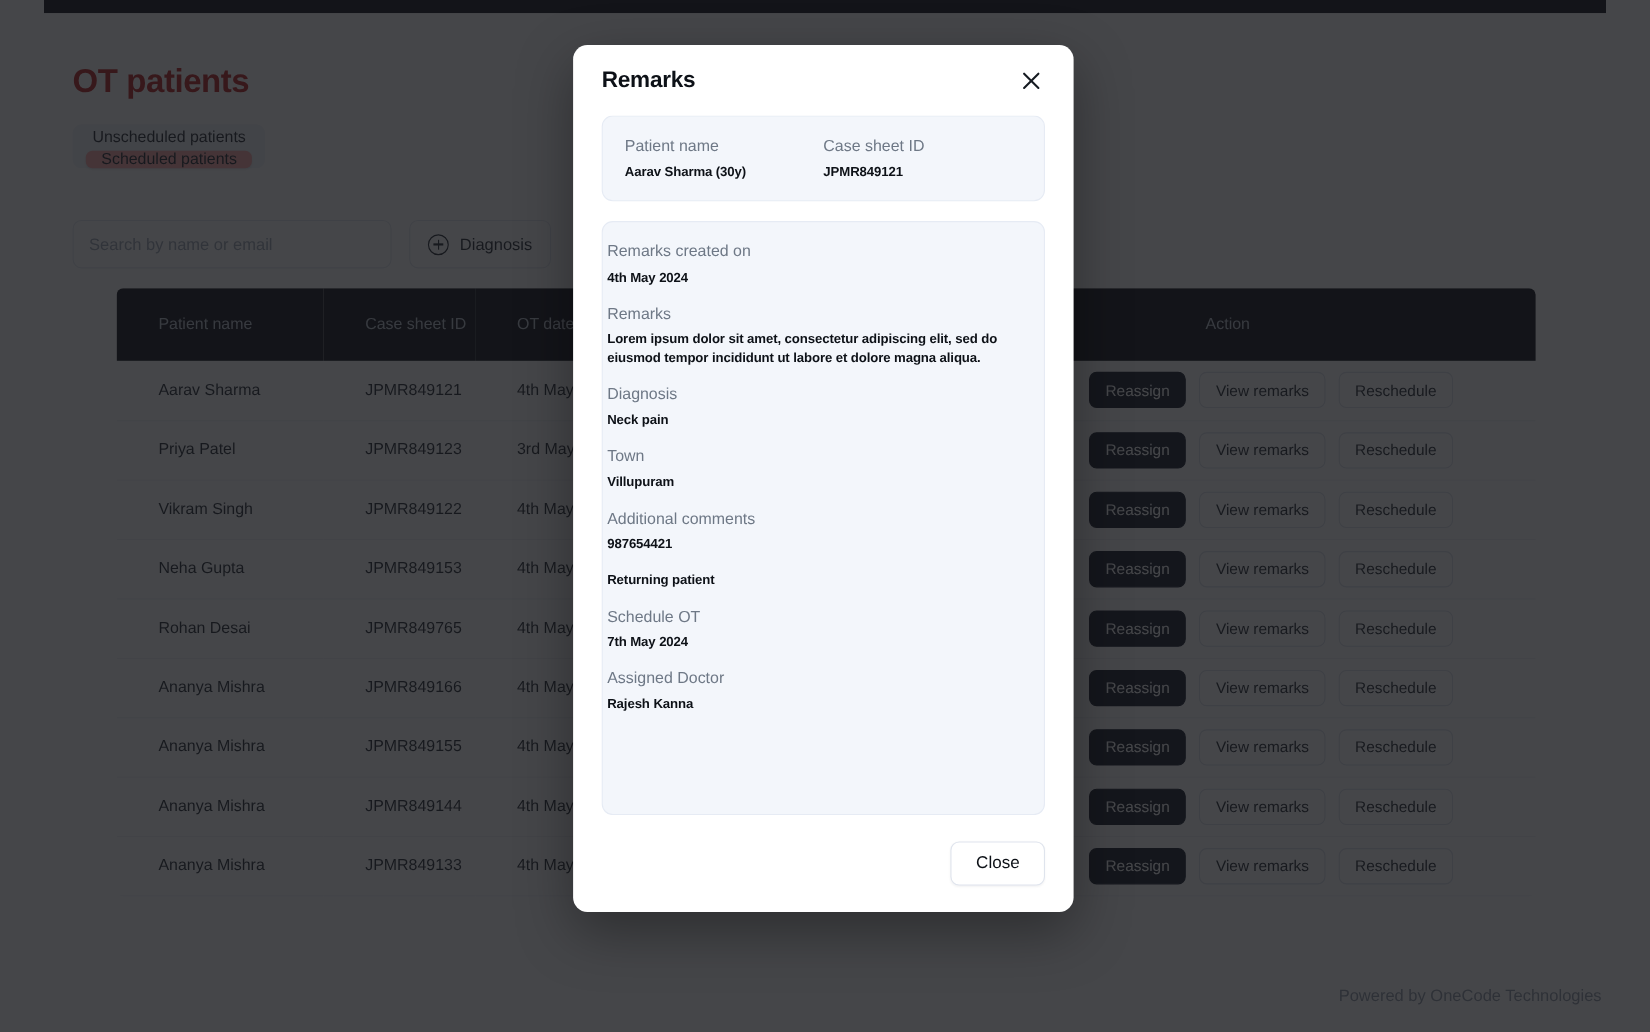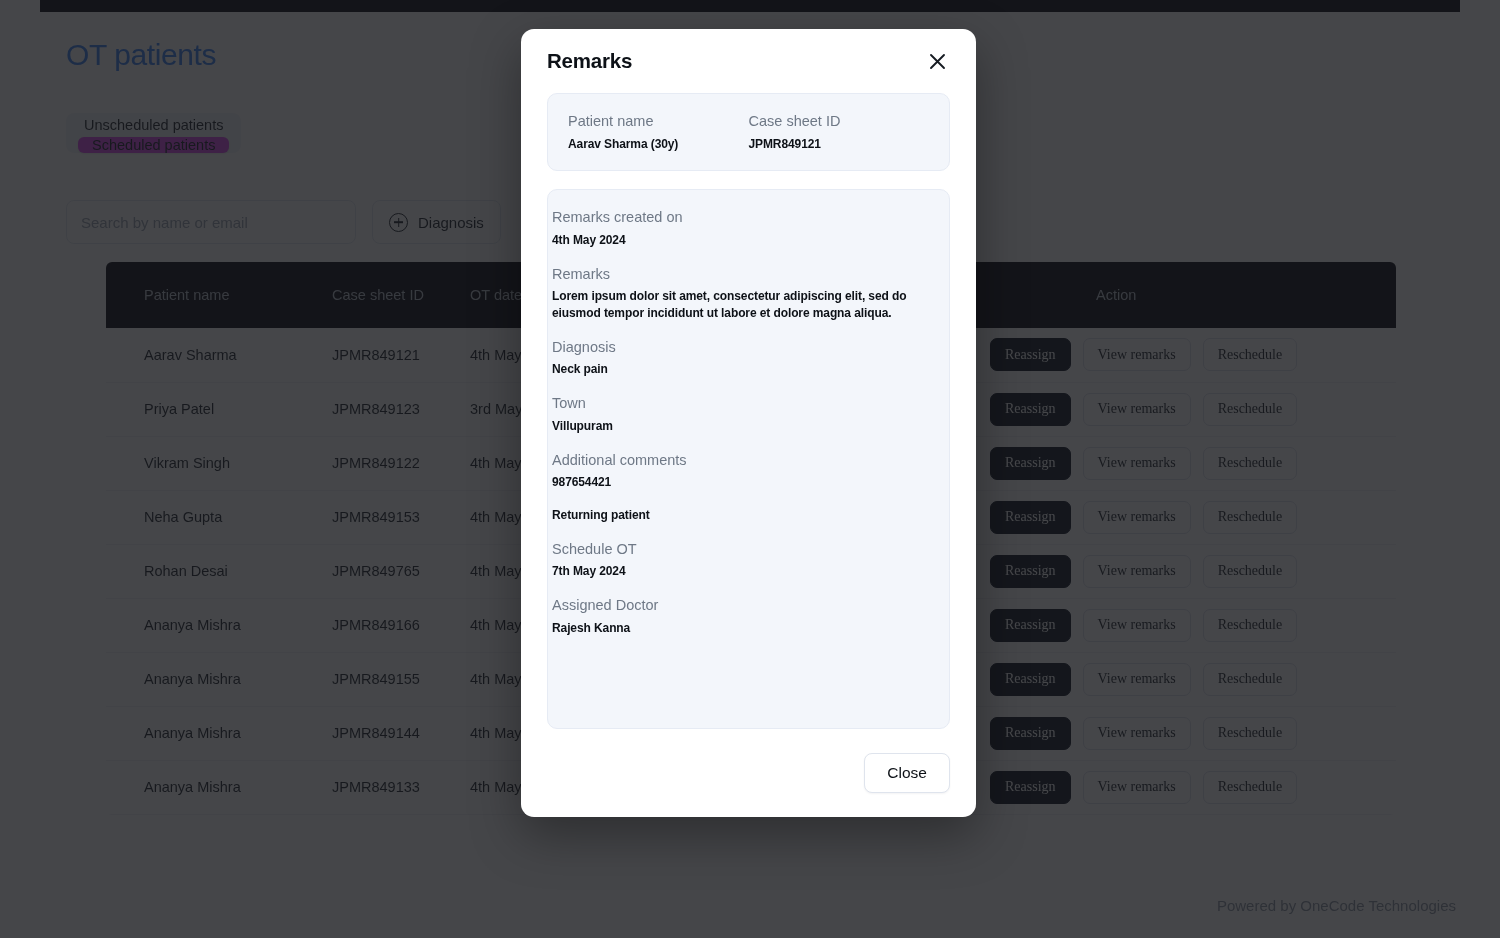--- a/index.html
+++ b/index.html
@@ -34,24 +34,24 @@
     left: 40px;
     top: 12px;
     width: 1420px;
     height: 845px;
     background: #ffffff;
   }
 
   .page-title {
     position: absolute;
     left: 66px;
-    top: 38px;
+    top: 58px;
     font-size: 30px;
-    font-weight: normal;
-    color: #3b82f6;
+    font-weight: bold;
+    color: #b91c1c;
     letter-spacing: -0.4px;
   }
 
   .tabbar {
     position: absolute;
     left: 66px;
     top: 113px;
     height: 40px;
     background: #f1f3f7;
     border-radius: 8px;
@@ -67,21 +67,21 @@
     display: flex;
     align-items: center;
     font-size: 14.5px;
     color: #1c222b;
     border-radius: 6px;
     background: transparent;
     white-space: nowrap;
     cursor: pointer;
   }
   .tab.active {
-    background: #d946ef;
+    background: #fca5a5;
     box-shadow: 0 1px 2px rgba(15,23,42,.10);
   }
 
   .filter-row {
     position: absolute;
     left: 66px;
     top: 200px;
     display: flex;
     align-items: center;
     gap: 16px;
@@ -160,21 +160,21 @@
   col.c-case   { width: 138px; }
   col.c-date   { width: 520px; }
   col.c-action { width: 446px; }
 
   td.cell-action { padding: 0 0 0 104px; }
   .act-group { display: flex; align-items: center; gap: 12px; }
   .btn {
     height: 33px;
     border-radius: 7px;
     font-size: 14px;
-    font-family: Liberation Serif, serif;
+    font-family: Liberation Sans, sans-serif;
     display: inline-flex;
     align-items: center;
     justify-content: center;
     padding: 0 14px;
     cursor: pointer;
     white-space: nowrap;
   }
   .btn-dark { background: #0c1222; color: #ffffff; border: 1px solid #0c1222; }
   .btn-ghost { background: #ffffff; color: #1c222b; border: 1px solid #d9dee8; }
 
@@ -191,21 +191,21 @@
     position: absolute;
     inset: 0;
     background: rgba(22,24,28,0.80);
     z-index: 20;
   }
 
   
   #modal {
     position: absolute;
     left: 521px;
-    top: 29px;
+    top: 41px;
     width: 455px;
     height: 788px;
     background: #ffffff;
     border-radius: 13px;
     z-index: 30;
     display: flex;
     flex-direction: column;
     box-shadow: 0 18px 50px rgba(0,0,0,.35);
   }
 

